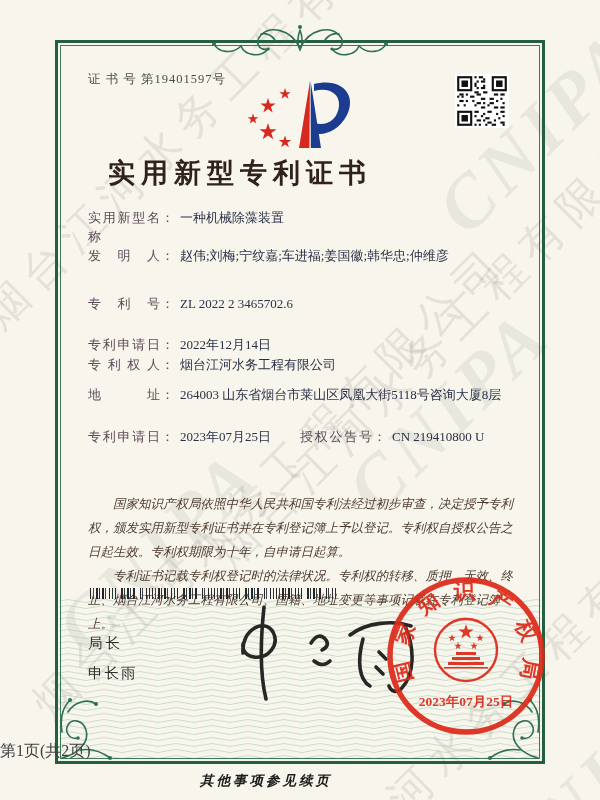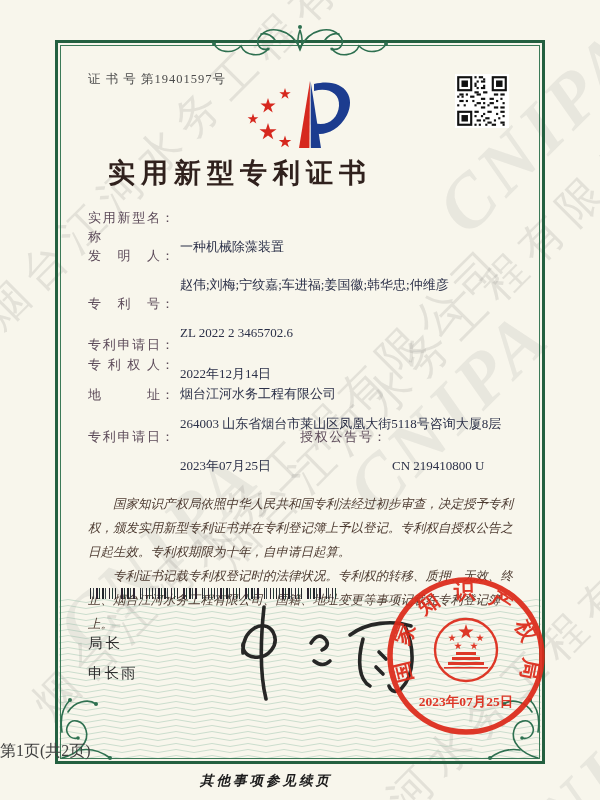--- a/index.html
+++ b/index.html
@@ -20,21 +20,21 @@
 
   .cert-no{position:absolute;left:88px;top:71px;font-size:12.5px;color:#4c4c4c;letter-spacing:1px;}
   .qr{position:absolute;left:455px;top:74px;width:54px;height:54px;}
   .logo{position:absolute;left:238px;top:76px;width:124px;height:76px;}
   .title{position:absolute;left:0;top:155px;width:480px;text-align:center;font-size:27px;font-weight:bold;
          color:#30211d;letter-spacing:6px;}
 
   .row{position:absolute;left:88px;font-size:13px;line-height:1.45;}
   .flabel{display:inline-block;width:72px;text-align:justify;text-align-last:justify;color:#5c4a59;vertical-align:top;}
   .fcolon{color:#5c4a59;margin:0 6px 0 1px;vertical-align:top;}
-  .fval{color:#2b3048;display:inline-block;vertical-align:top;margin-top:29px;}
+  .fval{color:#2b3048;display:inline-block;vertical-align:top;}
   .fval-wrap{max-width:350px;}
 
   .paras{position:absolute;left:88px;top:452px;width:426px;font-size:12.5px;line-height:1.92;
          color:#4d3b31;font-style:italic;margin-top:40px;}
   .paras p{margin:0;text-indent:2em;}
 
   .barcode{position:absolute;left:90px;top:588px;width:248px;height:11px;
      background:repeating-linear-gradient(90deg,
        #23252b 0px,#23252b 1.4px,transparent 1.4px,transparent 2.8px,
        #3a4448 2.8px,#3a4448 3.6px,transparent 3.6px,transparent 6.2px,

